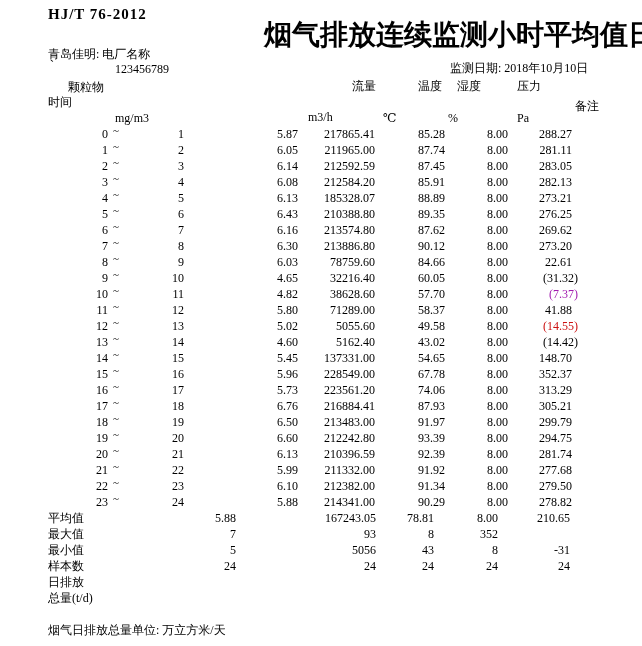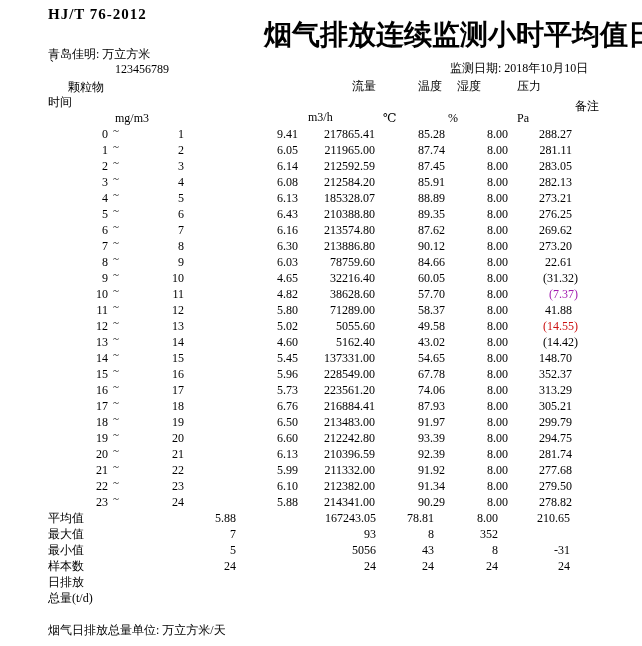--- a/index.html
+++ b/index.html
@@ -58,21 +58,21 @@
   .note{left:28px;top:622px;}
 </style>
 </head>
 <body>
 
 <div class="page">
 
   <div class="abs std">HJ/T 76-2012</div>
   <div class="abs title">烟气排放连续监测小时平均值日报表</div>
 
-  <div class="abs plant"><span>青岛佳明:</span> <span>万立方米</span></div>
+  <div class="abs plant"><span>青岛佳明:</span> <span>电厂名称</span></div>
   <div class="abs stray">`</div>
   <div class="abs code">123456789</div>
   <div class="abs dateline"><span>监测日期:</span> <span>2018年10月10日</span></div>
 
   <div class="abs h-pm">颗粒物</div>
   <div class="abs h-time">时间</div>
   <div class="abs h-flow">流量</div>
   <div class="abs h-temp">温度</div>
   <div class="abs h-hum">湿度</div>
   <div class="abs h-press">压力</div>
@@ -82,21 +82,21 @@
   <div class="abs u-flow">m3/h</div>
   <div class="abs u-temp">℃</div>
   <div class="abs u-hum">%</div>
   <div class="abs u-press">Pa</div>
 
   <div id="hourly-rows">
       <div class="hrow">
         <span class="c">0</span>
         <span class="tilde">~</span>
         <span class="c">1</span>
-        <span class="c">9.41</span>
+        <span class="c">5.87</span>
         <span class="c">217865.41</span>
         <span class="c">85.28</span>
         <span class="c">8.00</span>
         <span class="c press">288.27</span>
       </div>
       <div class="hrow">
         <span class="c">1</span>
         <span class="tilde">~</span>
         <span class="c">2</span>
         <span class="c">6.05</span>

